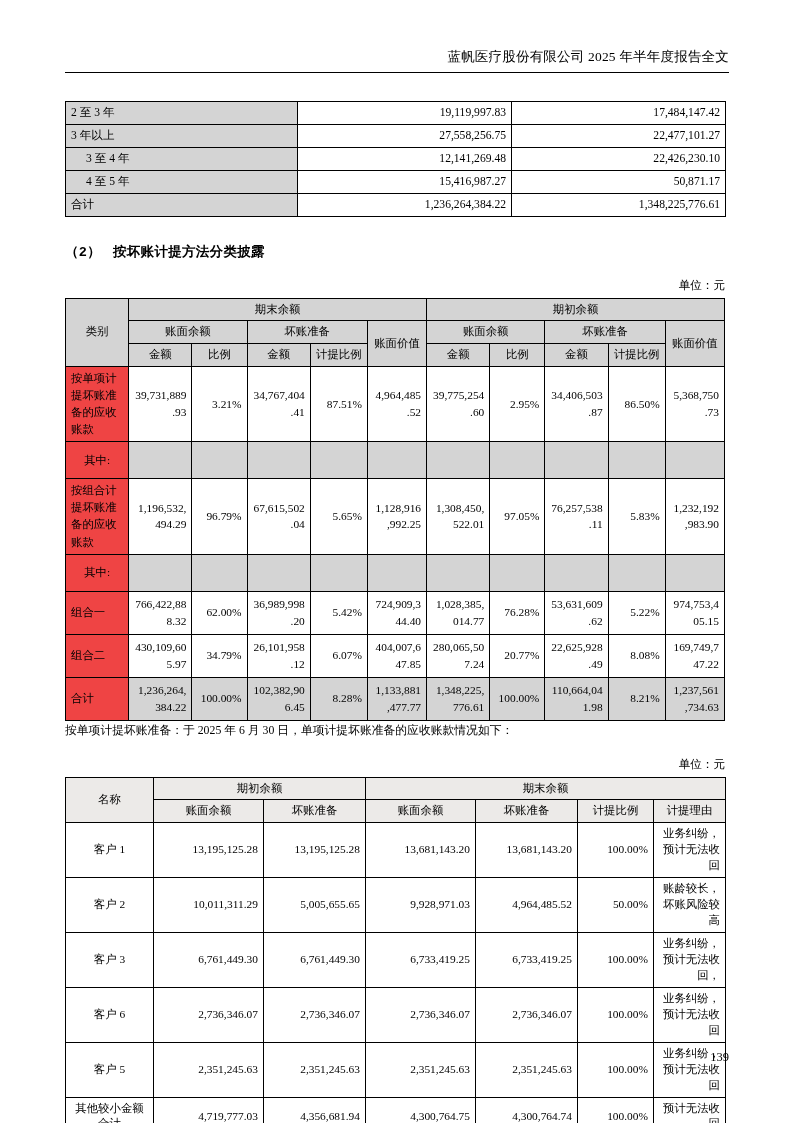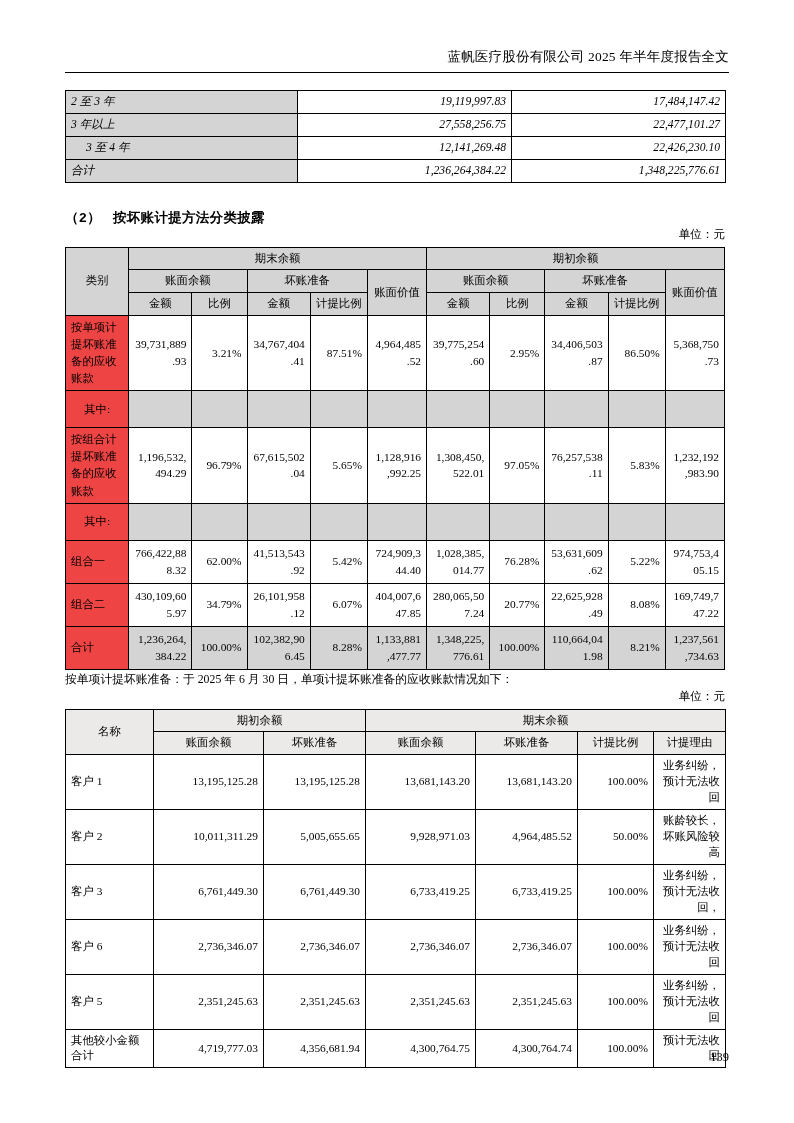--- a/index.html
+++ b/index.html
@@ -53,37 +53,38 @@
     word-wrap: break-word;
     overflow-wrap: anywhere;
   }
   .shade { background: #d4d4d4; }
   .num   { text-align: right; }
   .ctr   { text-align: center; }
   .lft   { text-align: left; }
   .indent { padding-left: 20px !important; }
 
   
-  .t-aging { margin-top: 17px; font-style: italic; }
+  .t-aging { margin-top: 28px; }
   .t-aging td { height: 16px; font-size: 11.6px; }
 
   
   .sec-heading {
     margin-top: 26px;
     font-size: 13.5px;
     font-weight: bold;
     font-family: Liberation Mono, monospace;
     letter-spacing: 0.3px;
   }
   .sec-heading .sec-no { margin-right: 12px; }
 
   
   .unit-line {
     text-align: right;
     font-size: 11.6px;
+    margin-top: 17px;
     margin-bottom: 5px;
     width: 660px;
   }
 
   
   .t-method { font-size: 11.2px; }
   .t-method th, .t-method td { padding: 2px 4px; }
   .t-method .hdr { text-align: center; background: #d4d4d4; }
   .t-method .rowlabel {
     background: #ef4444;
@@ -99,21 +100,21 @@
     line-height: 1.6;
     width: 660px;
     text-align: justify;
   }
 
   
   .t-single { font-size: 11.4px; }
   .t-single th, .t-single td { padding: 4px 5px; }
   .t-single .hdr { text-align: center; background: #eceae8; }
   .t-single td.reason { text-align: right; line-height: 1.4; }
-  .t-single td.name { text-align: left; line-height: 1.4; }
+  .t-single td.name { text-align: center; line-height: 1.4; }
 
   
   .page-num {
     position: absolute;
     right: 65px;
     bottom: 58px;
     font-size: 12.5px;
   }
 </style>
 </head>
@@ -140,20 +141,25 @@
       </tr>
       <tr>
         <td class="shade lft">3 年以上</td>
         <td class="num">27,558,256.75</td>
         <td class="num">22,477,101.27</td>
       </tr>
       <tr>
         <td class="shade lft indent">3 至 4 年</td>
         <td class="num">12,141,269.48</td>
         <td class="num">22,426,230.10</td>
+      </tr>
+      <tr>
+        <td class="shade lft indent">4 至 5 年</td>
+        <td class="num">15,416,987.27</td>
+        <td class="num">50,871.17</td>
       </tr>
       <tr>
         <td class="shade lft">合计</td>
         <td class="num">1,236,264,384.22</td>
         <td class="num">1,348,225,776.61</td>
       </tr>
     </tbody>
   </table>
 
   <div class="sec-heading">
@@ -256,21 +262,21 @@
         <td class="shade"></td>
         <td class="shade"></td>
         <td class="shade"></td>
         <td class="shade"></td>
       </tr>
 
       <tr>
         <td class="rowlabel" style="height:36px">组合一</td>
         <td class="num">766,422,888.32</td>
         <td class="num">62.00%</td>
-        <td class="num">41,513,543.92</td>
+        <td class="num">36,989,998.20</td>
         <td class="num">5.42%</td>
         <td class="num">724,909,344.40</td>
         <td class="num">1,028,385,014.77</td>
         <td class="num">76.28%</td>
         <td class="num">53,631,609.62</td>
         <td class="num">5.22%</td>
         <td class="num">974,753,405.15</td>
       </tr>
 
       <tr>

